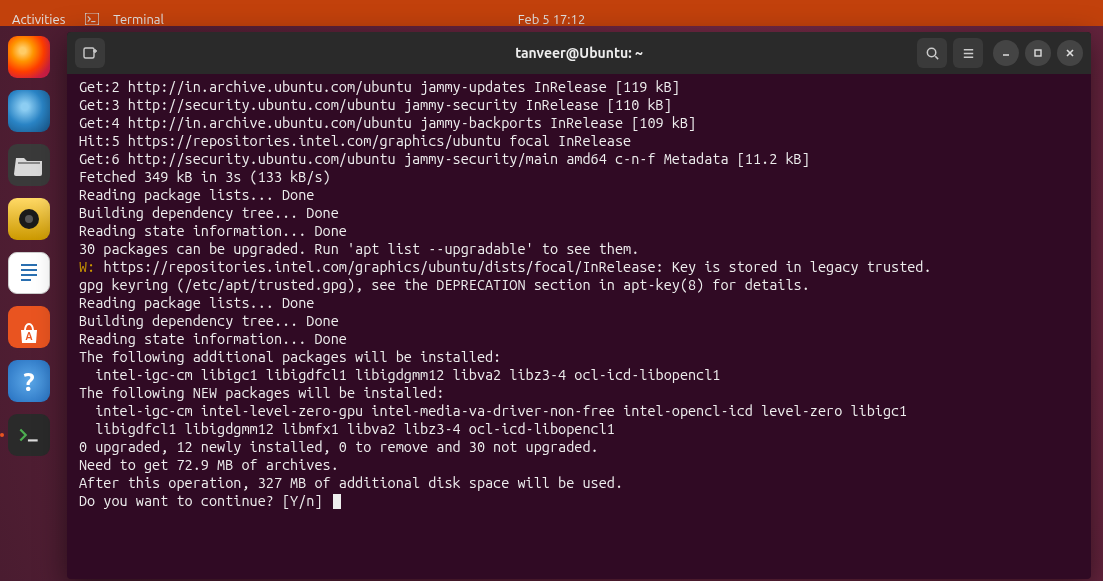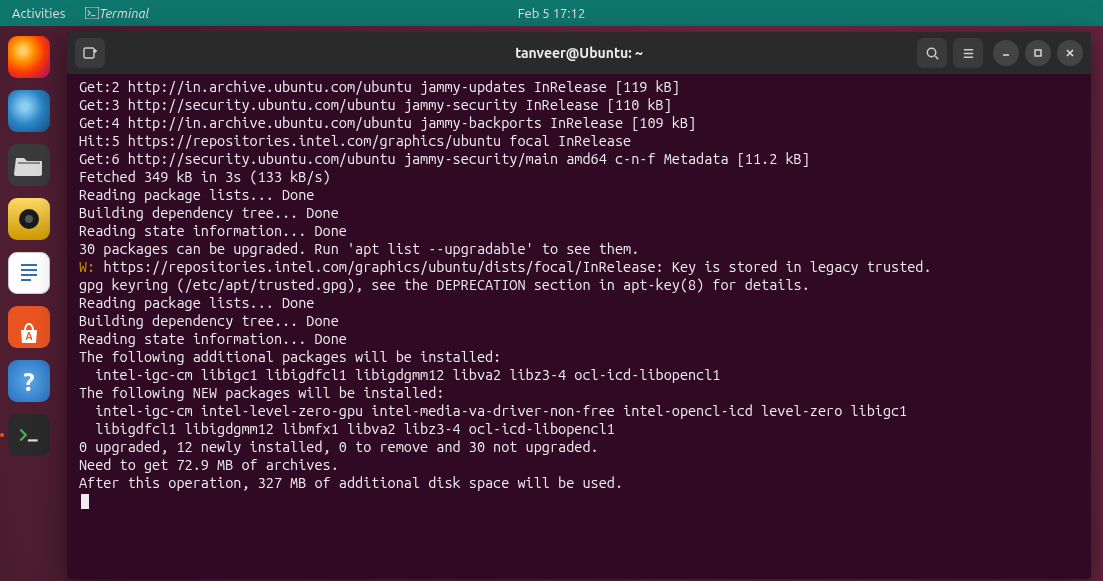--- a/index.html
+++ b/index.html
@@ -6,31 +6,31 @@
 body {
   font-family: "Ubuntu", "DejaVu Sans", sans-serif;
   background: #6a2a3a;
   width: 1103px;
   height: 581px;
   overflow: hidden;
   position: relative;
 }
 .topbar {
   height: 26px;
-  background: #0f766e;
+  background: #c2410c;
   color: #e0e0e0;
   display: flex;
-  align-items: center;
+  align-items: flex-start;
   font-size: 13px;
   padding: 12px 12px;
   position: relative;
 }
 .topbar .left { display: flex; align-items: center; gap: 20px; }
 .topbar .center { position: absolute; left: 50%; transform: translateX(-50%); }
-.topbar .app-ind { display: flex; align-items: center; gap: 0; font-style: italic; }
+.topbar .app-ind { display: flex; align-items: center; gap: 14px; }
 .topbar-icon { display: inline-block; width: 14px; height: 12px; }
 
 .desktop {
   position: absolute;
   top: 26px; left: 0; right: 0; bottom: 0;
   background: radial-gradient(circle at 70% 50%, #9a3a5c 0%, #6a2540 40%, #4a1c30 100%);
 }
 
 .dock {
   position: absolute;
@@ -270,16 +270,16 @@
 Building dependency tree... Done
 Reading state information... Done
 The following additional packages will be installed:
   intel-igc-cm libigc1 libigdfcl1 libigdgmm12 libva2 libz3-4 ocl-icd-libopencl1
 The following NEW packages will be installed:
   intel-igc-cm intel-level-zero-gpu intel-media-va-driver-non-free intel-opencl-icd level-zero libigc1
   libigdfcl1 libigdgmm12 libmfx1 libva2 libz3-4 ocl-icd-libopencl1
 0 upgraded, 12 newly installed, 0 to remove and 30 not upgraded.
 Need to get 72.9 MB of archives.
 After this operation, 327 MB of additional disk space will be used.
-</span><span class="cursor"></span></div>
+</span><span>Do you want to continue? [Y/n] </span><span class="cursor"></span></div>
   </div>
 
 </div>
 
 </body></html>

